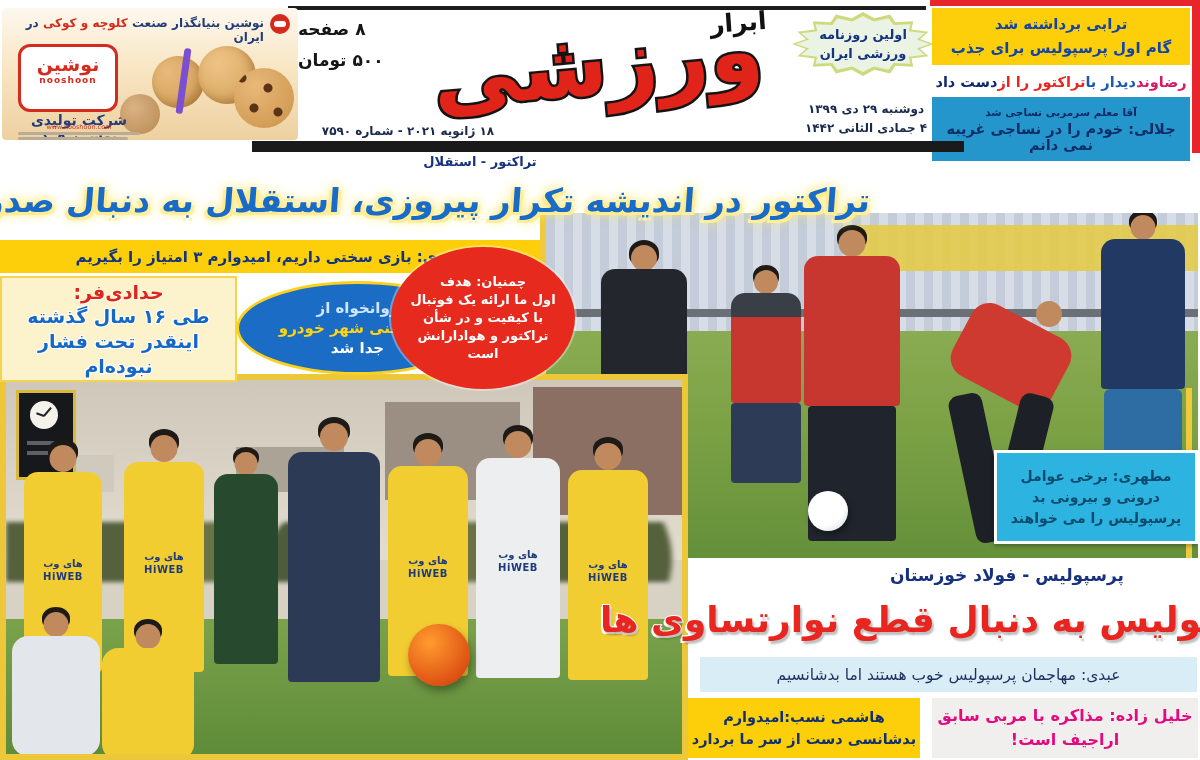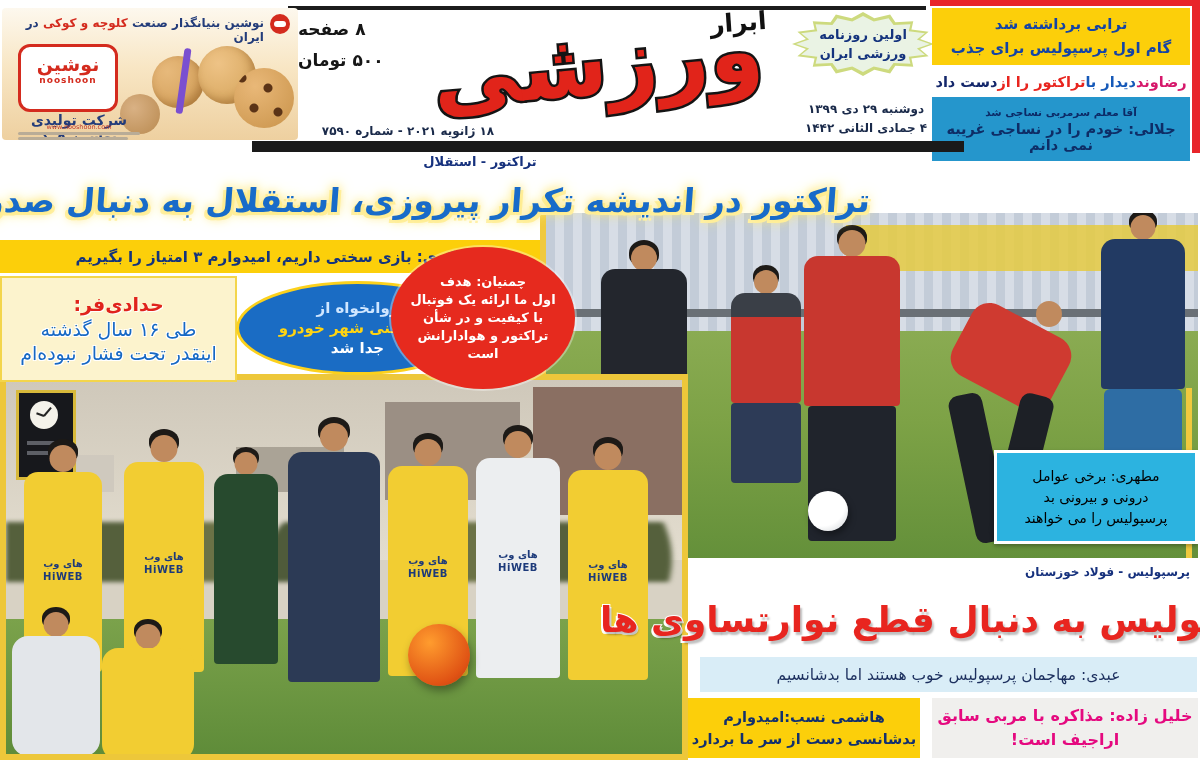--- a/index.html
+++ b/index.html
@@ -69,21 +69,21 @@
      direction:rtl;font-size:33px;font-weight:bold;color:#186bc9;white-space:nowrap;
      -webkit-text-stroke:1.5px #ffffff;paint-order:stroke fill;transform:skewX(-4deg);
      text-shadow:0 0 10px #ffe87a,0 0 14px #ffe87a,3px 3px 0 #fff2ad,-3px 3px 0 #fff2ad;}
   .subhead1{left:0;top:240px;width:540px;height:33px;background:#fccf0a;display:flex;align-items:center;justify-content:center;
      direction:rtl;font-size:15px;font-weight:bold;color:#13337d;z-index:2;}
 
   
   .leftcol{left:0;top:276px;width:233px;height:102px;background:#fcf3cd;border:2px solid #f3d54b;z-index:2;
      display:flex;flex-direction:column;justify-content:center;direction:rtl;text-align:center;line-height:1.3;}
   .leftcol .who{color:#e0231c;font-weight:bold;font-size:19px;text-shadow:1px 1px 0 #fff;}
-  .leftcol .l{color:#1668c4;font-weight:normal;font-size:19px;
+  .leftcol .l{color:#1668c4;font-weight:bold;font-size:19px;
      text-shadow:1px 1px 0 #fff,-1px -1px 0 #fff,1px -1px 0 #fff,-1px 1px 0 #fff;}
 
   
   .oval-blue{left:236px;top:281px;width:237px;height:88px;background:#1a6cc4;border:3px solid #fcd11c;border-radius:50%;
      z-index:6;display:flex;flex-direction:column;justify-content:center;text-align:center;direction:rtl;
      font-weight:bold;font-size:15px;line-height:1.35;}
   .oval-blue .a{color:#cfe6ff;} .oval-blue .b{color:#ffd411;} .oval-blue .c{color:#ffffff;}
   .oval-red{left:391px;top:247px;width:184px;height:142px;background:#e62a1e;border-radius:50%;z-index:7;
      display:flex;flex-direction:column;justify-content:center;text-align:center;direction:rtl;
      color:#fff;font-weight:bold;font-size:13px;line-height:1.4;box-shadow:0 0 0 2px rgba(255,255,255,.35);}
@@ -94,21 +94,21 @@
      background:repeating-linear-gradient(90deg,#c3ccd8 0 9px,#d7dde6 9px 18px);}
   .stands-yellow{position:absolute;left:46%;top:12px;width:54%;height:46px;background:#e5ca41;opacity:.85;}
   .stands-rail{position:absolute;left:0;top:96px;width:100%;height:8px;background:#6a7076;}
   .pitch-r{position:absolute;left:0;top:118px;width:100%;height:227px;
      background:linear-gradient(180deg,#8aab52 0%,#7da246 40%,#64903a 100%);}
   .ball-r{position:absolute;left:262px;top:278px;width:40px;height:40px;border-radius:50%;
      background:radial-gradient(circle at 35% 30%,#ffffff 60%,#c9cdd1);box-shadow:2px 4px 6px rgba(0,0,0,.35);}
   .ystrip-r{position:absolute;left:640px;top:175px;width:6px;height:170px;background:#f0c93e;}
   .motahari{position:absolute;left:448px;top:237px;width:198px;height:88px;background:#2cb3e0;border:3px solid #fff;
      display:flex;flex-direction:column;justify-content:center;text-align:center;direction:rtl;
-     font-size:14px;font-weight:normal;color:#000000;line-height:1.5;box-shadow:0 2px 4px rgba(0,0,0,.3);}
+     font-size:14px;font-weight:bold;color:#0c4a6e;line-height:1.5;box-shadow:0 2px 4px rgba(0,0,0,.3);}
 
   
   .photo-l{left:0;top:374px;width:688px;height:386px;overflow:hidden;border:6px solid #edc73a;box-sizing:border-box;background:#d8d2c4;}
   .sky-l{position:absolute;left:0;top:0;width:100%;height:48%;background:linear-gradient(180deg,#cfc8ba,#e3ddcf);}
   .bld1{position:absolute;left:56%;top:6%;width:20%;height:26%;background:#9b8f84;}
   .bld2{position:absolute;left:78%;top:2%;width:24%;height:34%;background:#8a6f62;}
   .bld3{position:absolute;left:34%;top:18%;width:16%;height:12%;background:#aaa396;}
   .bld4{position:absolute;left:4%;top:20%;width:12%;height:10%;background:#cfc9be;}
   .trees{position:absolute;left:0;top:38%;width:100%;height:16%;filter:blur(2px);
      background:radial-gradient(circle at 10% 60%,#55603c 0 14%,transparent 15%),
@@ -127,21 +127,21 @@
 
   
   .fig{position:absolute;}
   .fig .head{position:absolute;left:50%;transform:translateX(-50%);top:0;border-radius:50%;background:#c08a5e;}
   .fig .hair{position:absolute;left:50%;transform:translateX(-50%);top:-3px;border-radius:50% 50% 40% 40%;background:#1d1a17;}
   .fig .torso{position:absolute;left:0;border-radius:14px 14px 4px 4px;}
   .bibtxt{position:absolute;left:0;width:100%;text-align:center;color:#1d3a7a;font-weight:bold;direction:rtl;line-height:1.3;}
   .bibtxt .en{direction:ltr;display:block;letter-spacing:.5px;}
 
   
-  .kicker2{left:890px;top:565px;width:300px;direction:rtl;text-align:right;font-size:12px;font-weight:bold;color:#16317d;}
+  .kicker2{left:890px;top:565px;width:300px;direction:rtl;text-align:left;font-size:17px;font-weight:bold;color:#16317d;}
   .headline2{left:690px;top:585px;width:507px;height:68px;display:flex;align-items:center;justify-content:center;
      direction:rtl;font-size:36px;font-weight:bold;color:#e8251f;white-space:nowrap;
      -webkit-text-stroke:2px #ffffff;paint-order:stroke fill;
      text-shadow:2px 3px 2px rgba(0,0,0,.25),2px 2px 0 #fff,-2px 2px 0 #fff;}
   .subhead2{left:700px;top:657px;width:497px;height:35px;background:#d9edf7;display:flex;align-items:center;justify-content:center;
      direction:rtl;font-size:15.5px;color:#1c2f5e;}
   .box-yellow{left:688px;top:698px;width:232px;height:60px;background:#fccf0a;display:flex;flex-direction:column;
      justify-content:center;text-align:center;direction:rtl;font-size:14.5px;font-weight:bold;color:#12306e;line-height:1.55;}
   .box-pink{left:932px;top:698px;width:266px;height:60px;background:#f0efed;display:flex;flex-direction:column;
      justify-content:center;text-align:center;direction:rtl;font-size:16px;font-weight:bold;color:#e5097f;line-height:1.5;}

